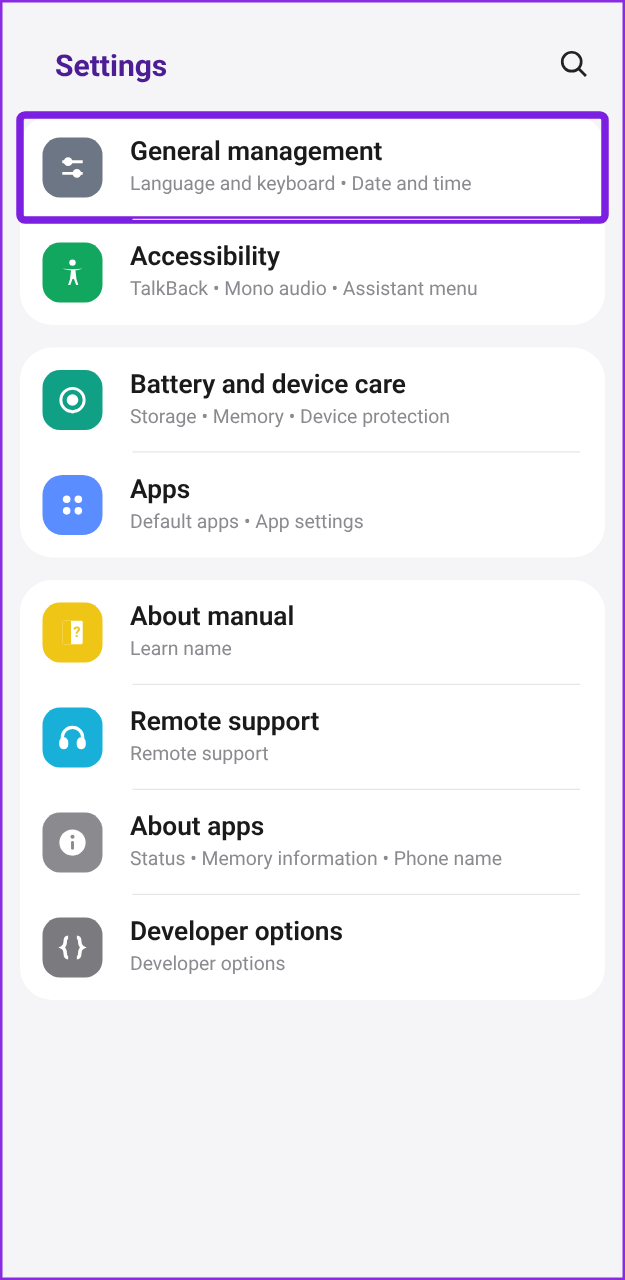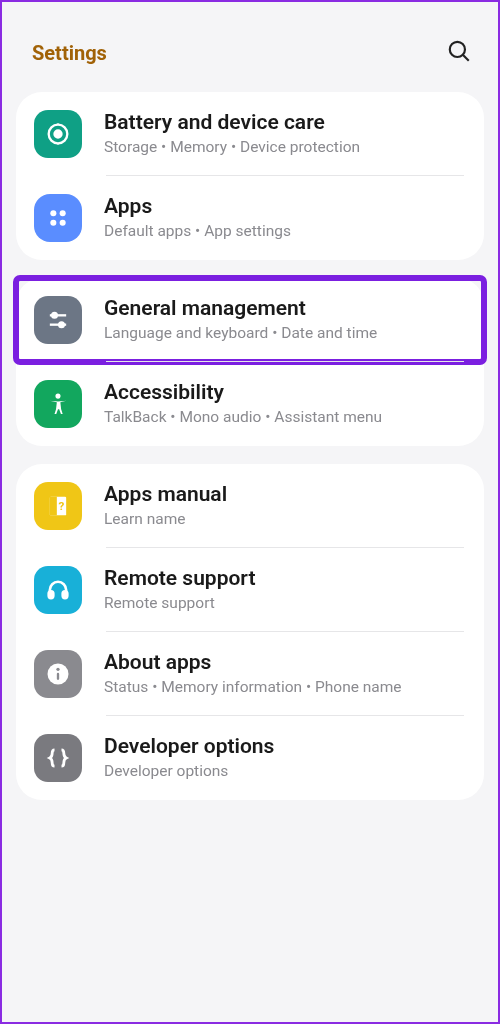--- a/index.html
+++ b/index.html
@@ -14,23 +14,24 @@
   .container {
     padding: 12px 14px 0 14px;
   }
   .header {
     display: flex;
     align-items: center;
     justify-content: space-between;
     padding: 24px 12px 24px 16px;
   }
   .header-title {
-    font-size: 20px;
+    font-size: 24px;
     font-weight: 700;
-    color: #a16207;
+    color: #4c1d95;
+    margin-left: 12px;
   }
   .search-icon svg { width: 26px; height: 26px; }
 
   .card {
     background: #fff;
     border-radius: 26px;
     padding: 0 0;
     margin-bottom: 18px;
   }
   .row {
@@ -100,50 +101,20 @@
       <span>
         <svg viewBox="0 0 24 24" fill="none" stroke="#222" stroke-width="2">
           <circle cx="10.5" cy="10.5" r="7"></circle>
             <line x1="21" y1="21" x2="15.5" y2="15.5"></line>
         </svg>
       </span>
     </div>
   </div>
 
   <div class="card">
-    <div class="row">
-      <div class="icon-wrap bg-teal">
-        <svg viewBox="0 0 24 24" fill="none" stroke="#fff" stroke-width="2">
-          <circle cx="12" cy="12" r="8"></circle>
-            <circle cx="12" cy="12" r="3" fill="#fff"></circle>
-          <path d="M12 4v-1M12 21v-1"></path>
-        </svg>
-      </div>
-      <div class="text-col">
-        <div class="row-title">Battery and device care</div>
-        <div class="row-sub">Storage  •  Memory  •  Device protection</div>
-      </div>
-    </div>
-    <div class="row">
-      <div class="icon-wrap bg-blue">
-        <svg viewBox="0 0 24 24" fill="#fff">
-          <circle cx="8" cy="8" r="2.6"></circle>
-            <circle cx="16" cy="8" r="2.6"></circle>
-          <circle cx="8" cy="16" r="2.6"></circle>
-            <circle cx="16" cy="16" r="2.6"></circle>
-        </svg>
-      </div>
-      <div class="text-col">
-        <div class="row-title">Apps</div>
-        <div class="row-sub">Default apps  •  App settings</div>
-      </div>
-    </div>
-  </div>
-
-  <div class="card">
     <div class="row highlight">
       <div class="icon-wrap bg-slate">
         <svg viewBox="0 0 24 24" stroke="#fff" stroke-width="2" fill="none">
           <line x1="5" y1="8" x2="19" y2="8"></line>
             <circle cx="9" cy="8" r="2" fill="#fff"></circle>
           <line x1="5" y1="16" x2="19" y2="16"></line>
             <circle cx="15" cy="16" r="2" fill="#fff"></circle>
         </svg>
       </div>
       <div class="text-col">
@@ -160,29 +131,59 @@
       </div>
       <div class="text-col">
         <div class="row-title">Accessibility</div>
         <div class="row-sub">TalkBack  •  Mono audio  •  Assistant menu</div>
       </div>
     </div>
   </div>
 
   <div class="card">
     <div class="row">
+      <div class="icon-wrap bg-teal">
+        <svg viewBox="0 0 24 24" fill="none" stroke="#fff" stroke-width="2">
+          <circle cx="12" cy="12" r="8"></circle>
+            <circle cx="12" cy="12" r="3" fill="#fff"></circle>
+          <path d="M12 4v-1M12 21v-1"></path>
+        </svg>
+      </div>
+      <div class="text-col">
+        <div class="row-title">Battery and device care</div>
+        <div class="row-sub">Storage  •  Memory  •  Device protection</div>
+      </div>
+    </div>
+    <div class="row">
+      <div class="icon-wrap bg-blue">
+        <svg viewBox="0 0 24 24" fill="#fff">
+          <circle cx="8" cy="8" r="2.6"></circle>
+            <circle cx="16" cy="8" r="2.6"></circle>
+          <circle cx="8" cy="16" r="2.6"></circle>
+            <circle cx="16" cy="16" r="2.6"></circle>
+        </svg>
+      </div>
+      <div class="text-col">
+        <div class="row-title">Apps</div>
+        <div class="row-sub">Default apps  •  App settings</div>
+      </div>
+    </div>
+  </div>
+
+  <div class="card">
+    <div class="row">
       <div class="icon-wrap bg-yellow">
         <svg viewBox="0 0 24 24" fill="#fff">
           <rect x="5" y="4" width="14" height="16" rx="1" fill="#fff"></rect>
           <rect x="5" y="4" width="6" height="16" fill="#f0c616"></rect>
           <text x="15" y="15" font-size="10" fill="#f0c616" text-anchor="middle" font-weight="bold">?</text>
         </svg>
       </div>
       <div class="text-col">
-        <div class="row-title">Apps manual</div>
+        <div class="row-title">About manual</div>
         <div class="row-sub">Learn name</div>
       </div>
     </div>
     <div class="row">
       <div class="icon-wrap bg-cyan">
         <svg viewBox="0 0 24 24" fill="none" stroke="#fff" stroke-width="2.2">
           <path d="M5 13v-1a7 7 0 0114 0v1"></path>
           <rect x="4" y="13" width="4" height="6" rx="2" fill="#fff"></rect>
           <rect x="16" y="13" width="4" height="6" rx="2" fill="#fff"></rect>
         </svg>

